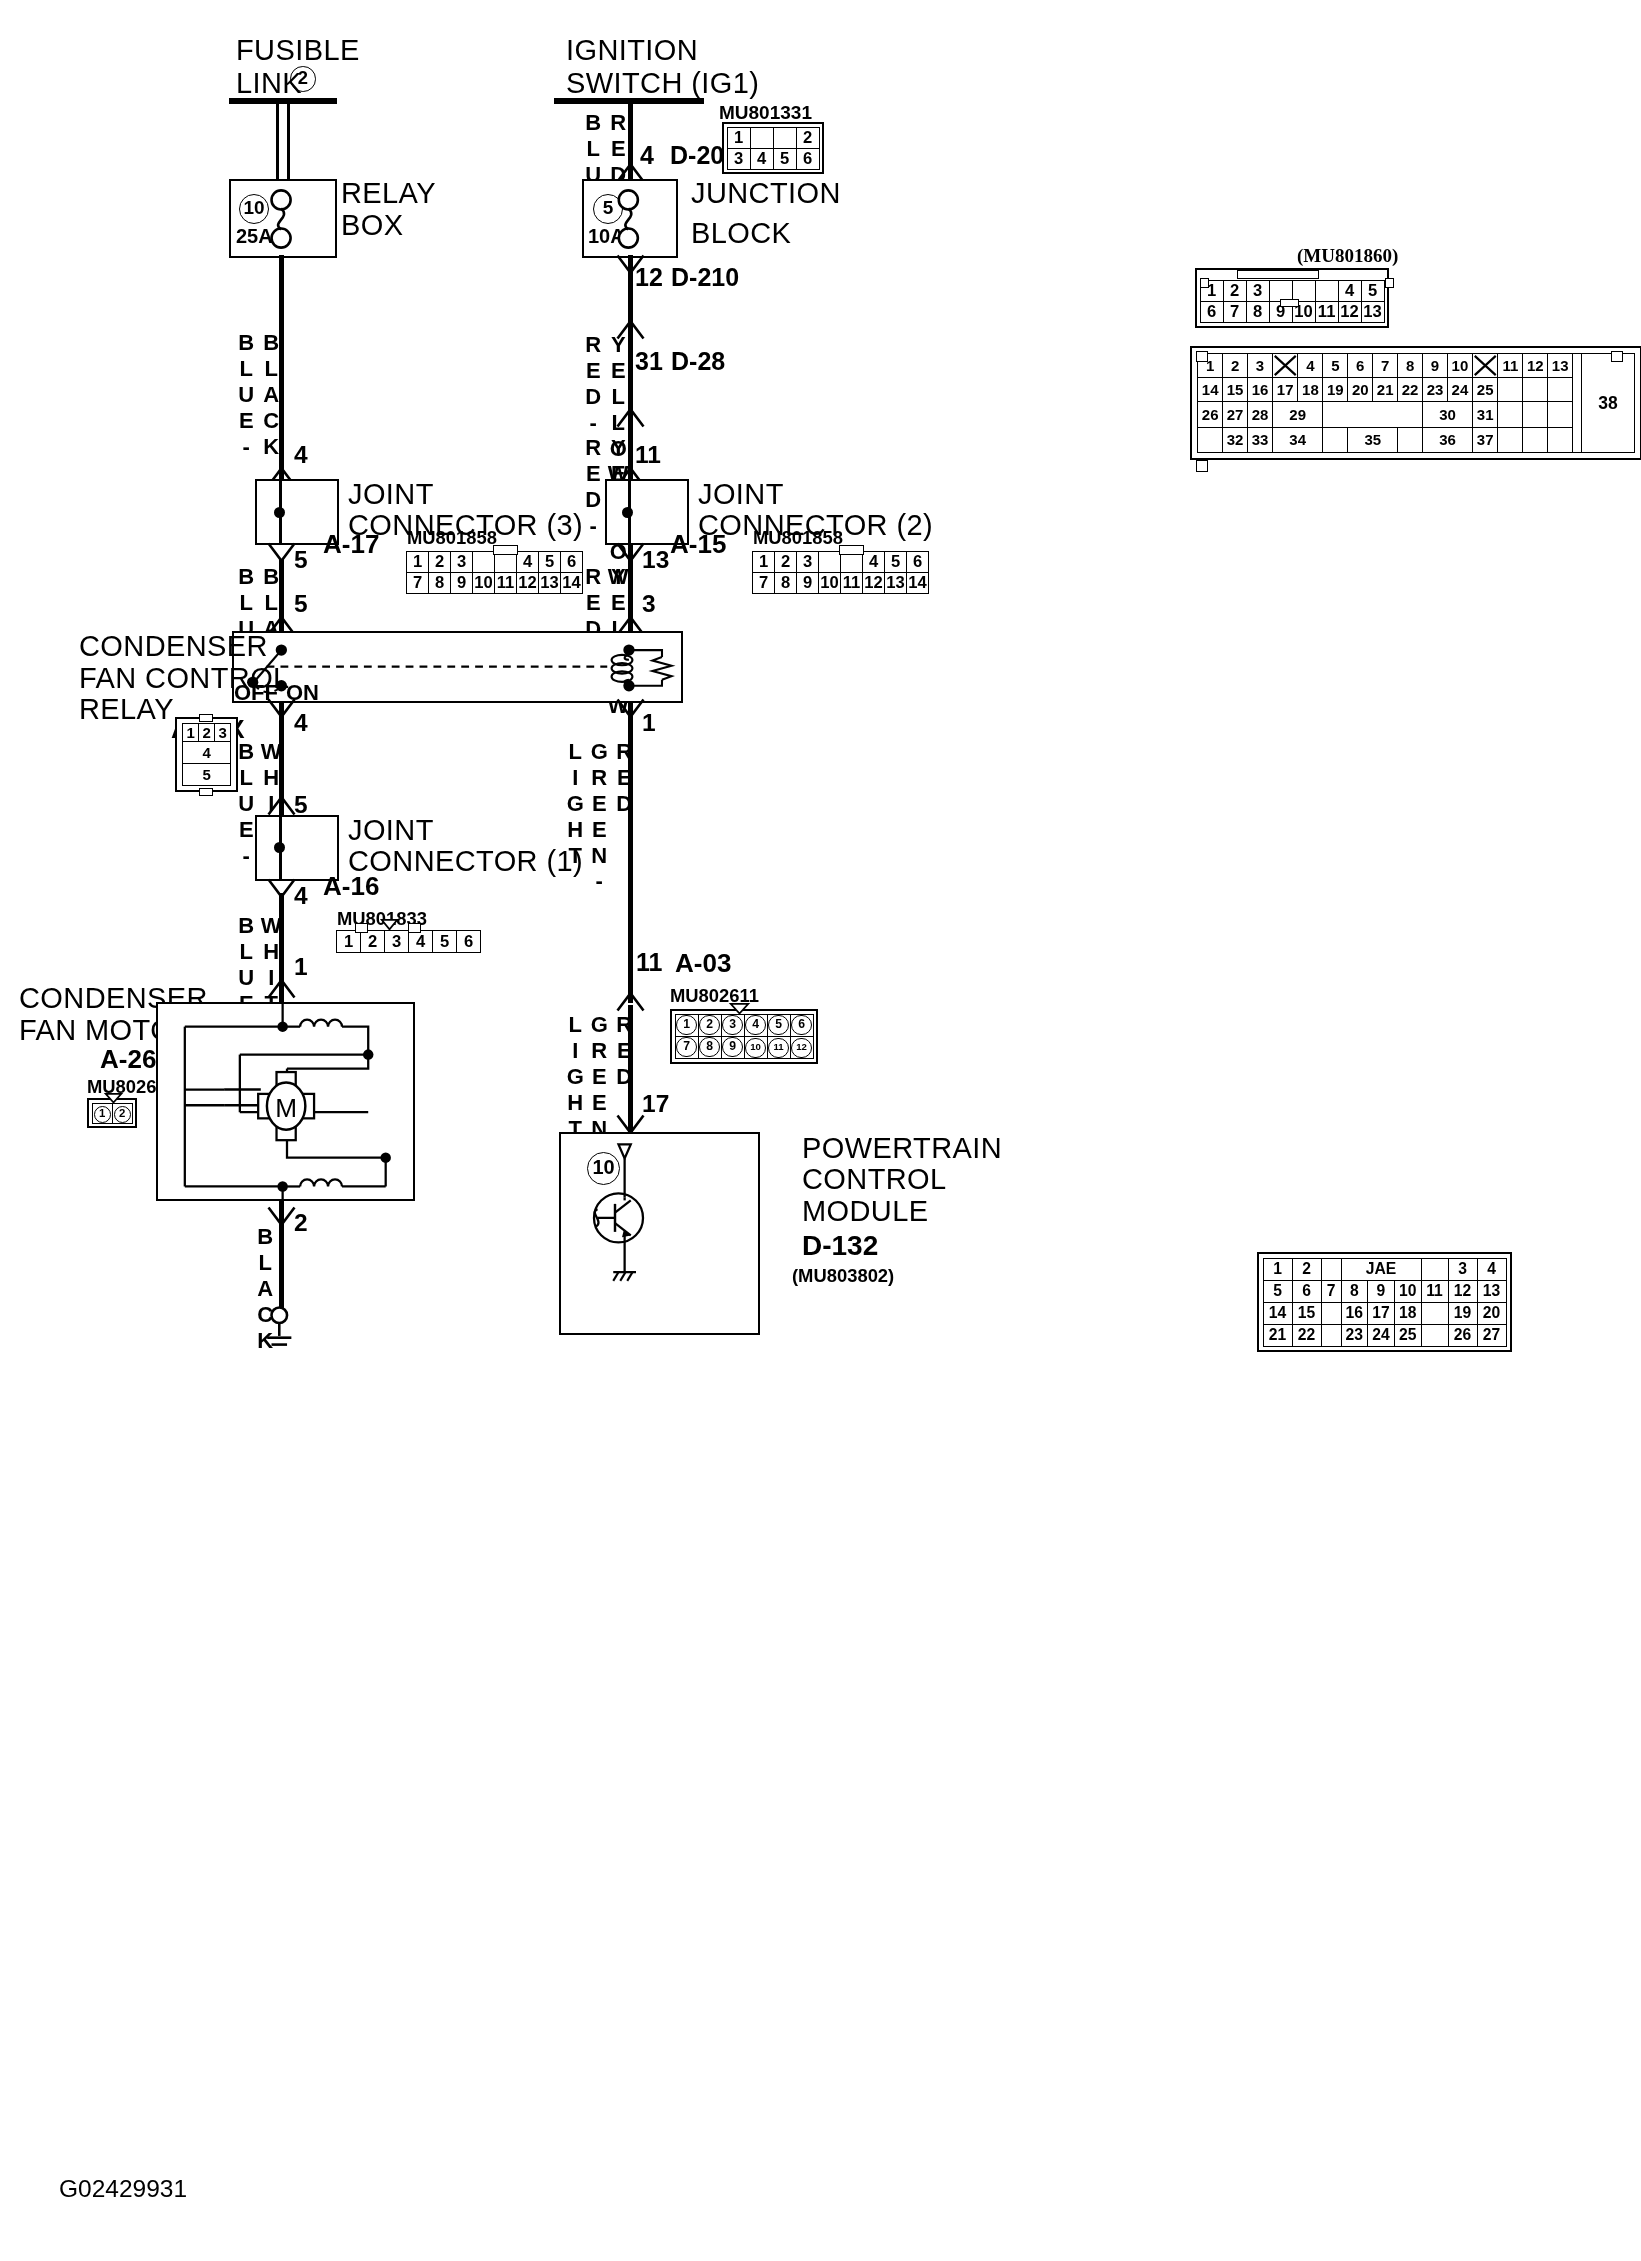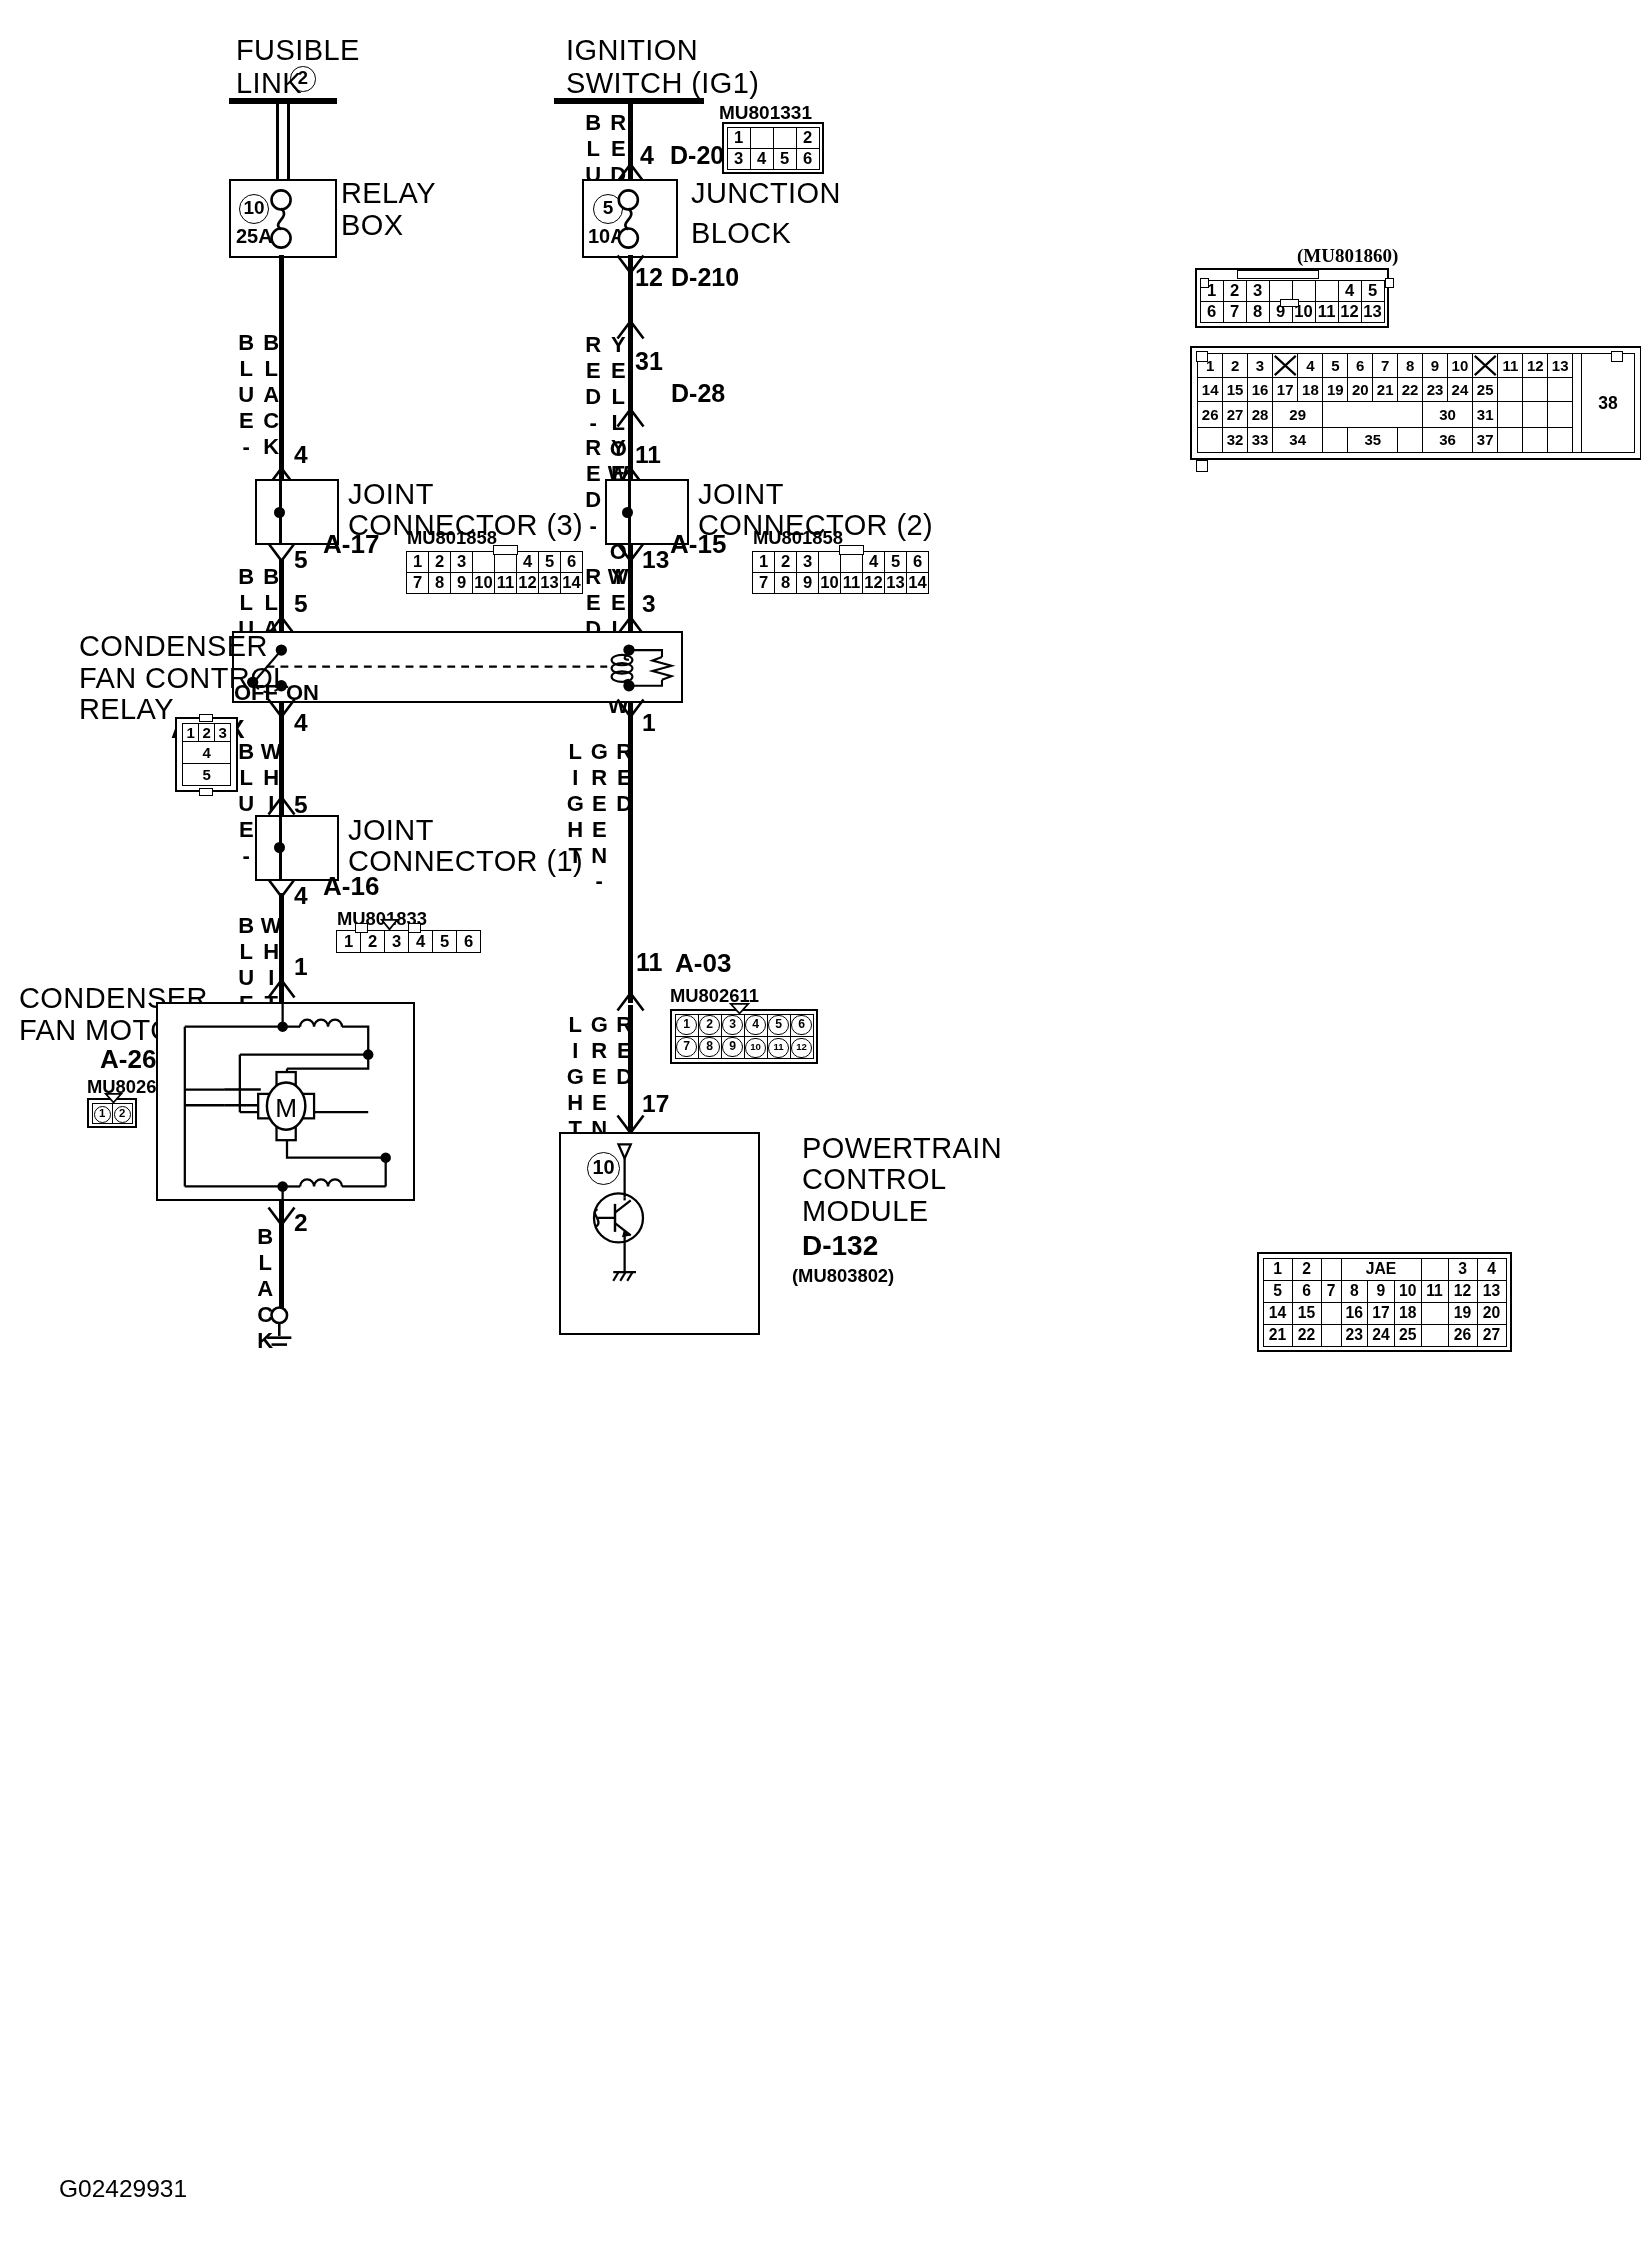--- a/index.html
+++ b/index.html
@@ -199,21 +199,21 @@
     </div>
   </div>
 
   <div class="wireV" style="left:628px;top:339px;height:91px;"></div>
   <div class="t blk vert" style="left:581px;top:332px;font-size:22px;letter-spacing:0.9px;">RED-</div>
   <div class="t blk vert" style="left:606px;top:332px;font-size:22px;letter-spacing:0.9px;">YELLOW</div>
   <svg style="left:613px;top:404px;width:35px;height:26px;" viewBox="0 0 40 30">
     <path d="M5 26 L20 6 L35 26" fill="none" stroke="#000" stroke-width="3"></path>
   </svg>
   <div class="t blk" style="left:635px;top:348px;font-size:25px;">31</div>
-  <div class="t blk" style="left:671px;top:348px;font-size:25px;margin-top:32px;">D-28</div>
+  <div class="t blk" style="left:671px;top:348px;font-size:25px;">D-28</div>
 
   <div class="abs" style="left:1190px;top:346px;border:2.6px solid #000;background:#fff;padding:5.2px 5.2px;">
     <div style="position:relative;">
       <div style="position:absolute;left:-0.9px;top:-2.6px;width:9.6px;height:9.6px;border:1.7px solid #000;background:#fff;"></div>
       <div style="position:absolute;left:414px;top:-2.6px;width:9.6px;height:9.6px;border:1.7px solid #000;background:#fff;"></div>
       <div style="position:absolute;left:-0.9px;top:107px;width:9.6px;height:9.6px;border:1.7px solid #000;background:#fff;"></div>
       <table class="pins" style="font-size:15px;">
         <tbody>
             <tr>
           <td style="width:24.5px;height:23px;">1</td>

